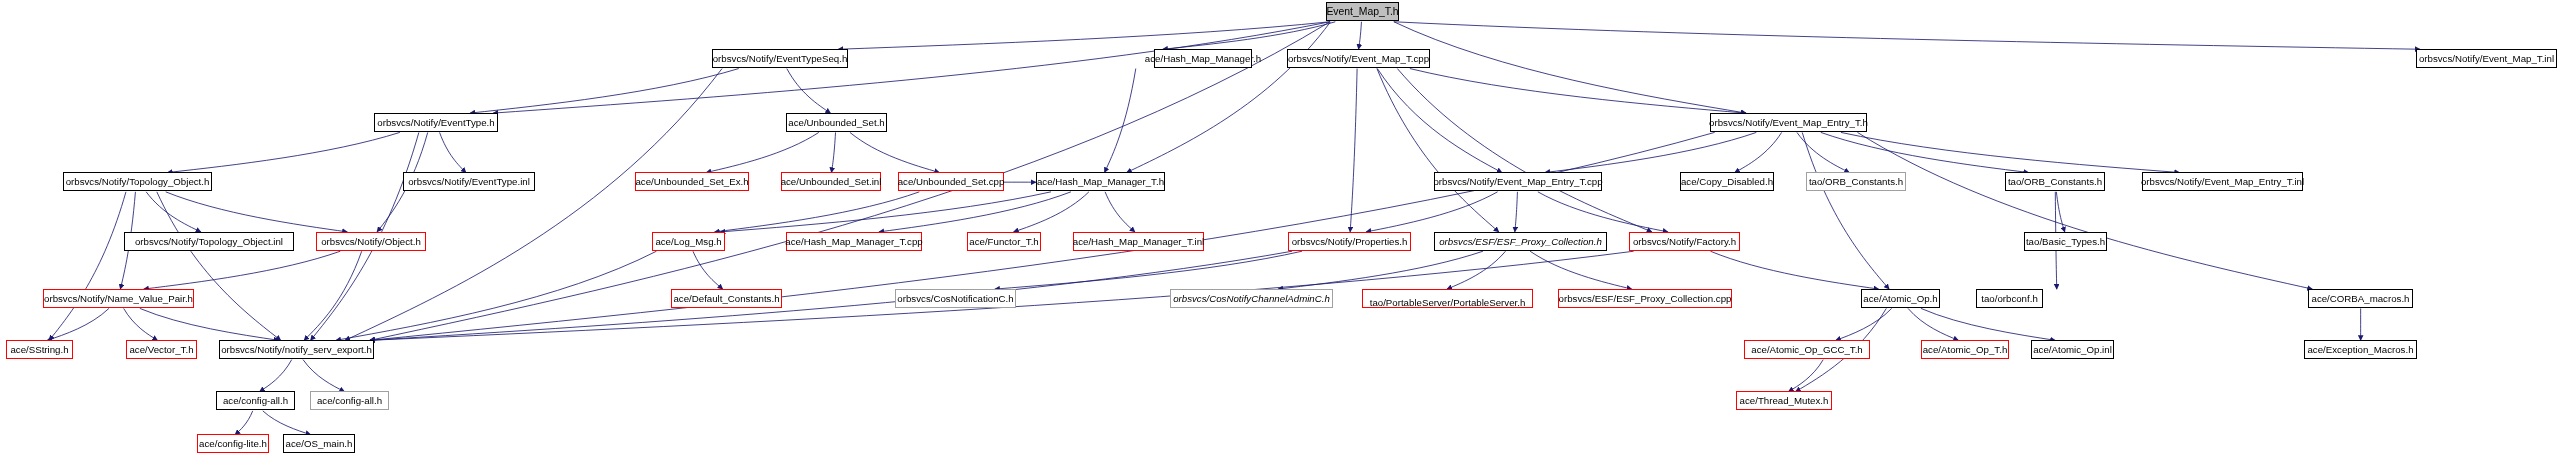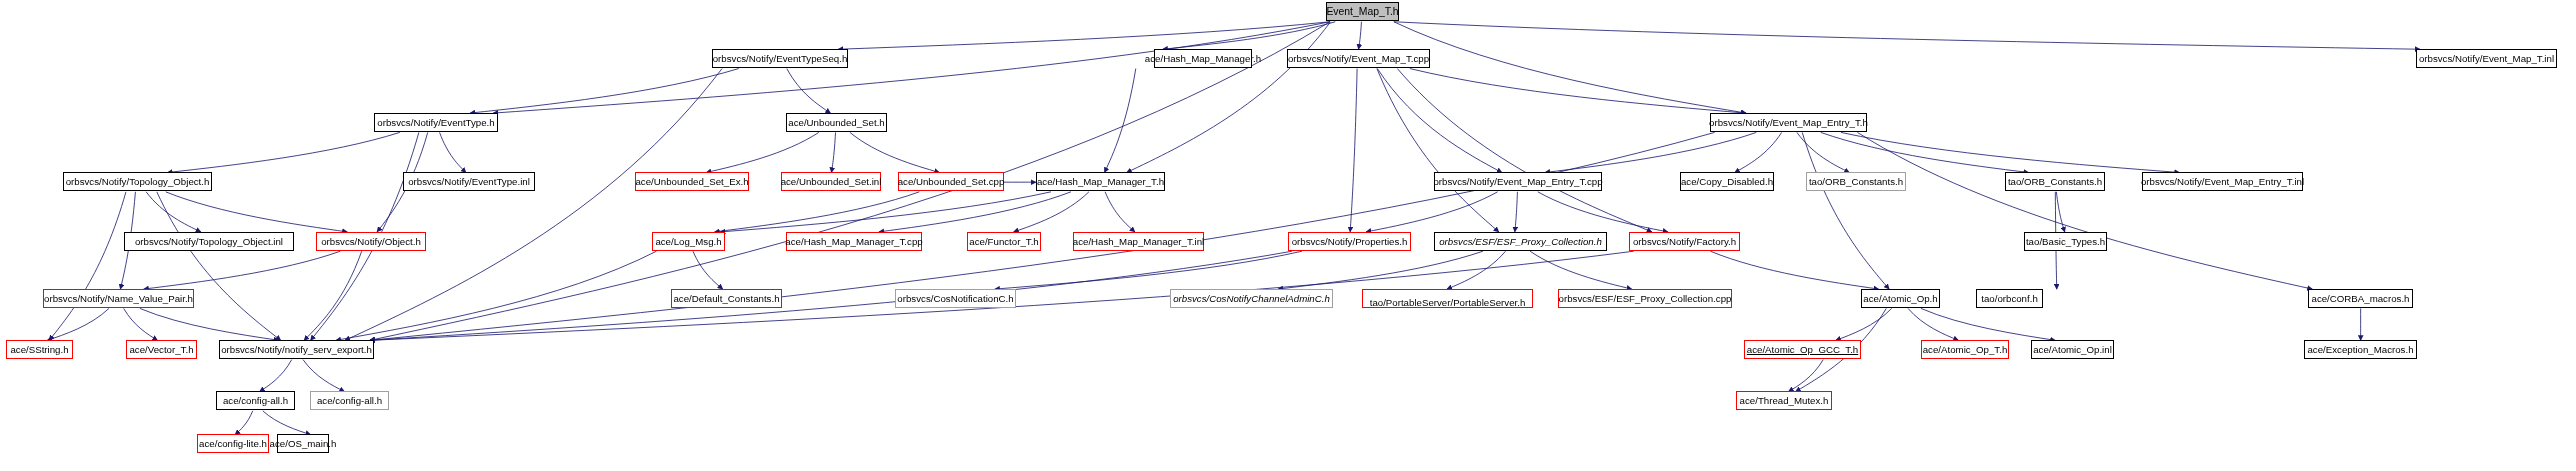--- a/index.html
+++ b/index.html
@@ -217,21 +217,21 @@
       </div>
       <div class="node red" style="left: 6px; top: 340px; width: 67px;">
         <span>ace/SString.h</span>
       </div>
       <div class="node red" style="left: 126px; top: 340px; width: 71px;">
         <span>ace/Vector_T.h</span>
       </div>
       <div class="node" style="left: 219px; top: 340px; width: 155px;">
         <span>orbsvcs/Notify/notify_serv_export.h</span>
       </div>
-      <div class="node red" style="left: 1744px; top: 340px; width: 117px; text-decoration: underline;">
+      <div class="node red" style="left: 1744px; top: 340px; width: 126px;">
         <span>ace/Atomic_Op_GCC_T.h</span>
       </div>
       <div class="node red" style="left: 1921px; top: 340px; width: 88px;">
         <span>ace/Atomic_Op_T.h</span>
       </div>
       <div class="node" style="left: 2031px; top: 340px; width: 83px;">
         <span>ace/Atomic_Op.inl</span>
       </div>
       <div class="node" style="left: 2304px; top: 340px; width: 113px;">
         <span>ace/Exception_Macros.h</span>
@@ -241,18 +241,18 @@
       </div>
       <div class="node gray" style="left: 310px; top: 391px; width: 79px;">
         <span>ace/config-all.h</span>
       </div>
       <div class="node red" style="left: 1736px; top: 391px; width: 96px;">
         <span>ace/Thread_Mutex.h</span>
       </div>
       <div class="node red" style="left: 197px; top: 434px; width: 72px;">
         <span>ace/config-lite.h</span>
       </div>
-      <div class="node" style="left: 277px; top: 434px; width: 52px;">
+      <div class="node" style="left: 283px; top: 434px; width: 72px;">
         <span>ace/OS_main.h</span>
       </div>
     </div>
 </div>
 
 
 </body></html>

